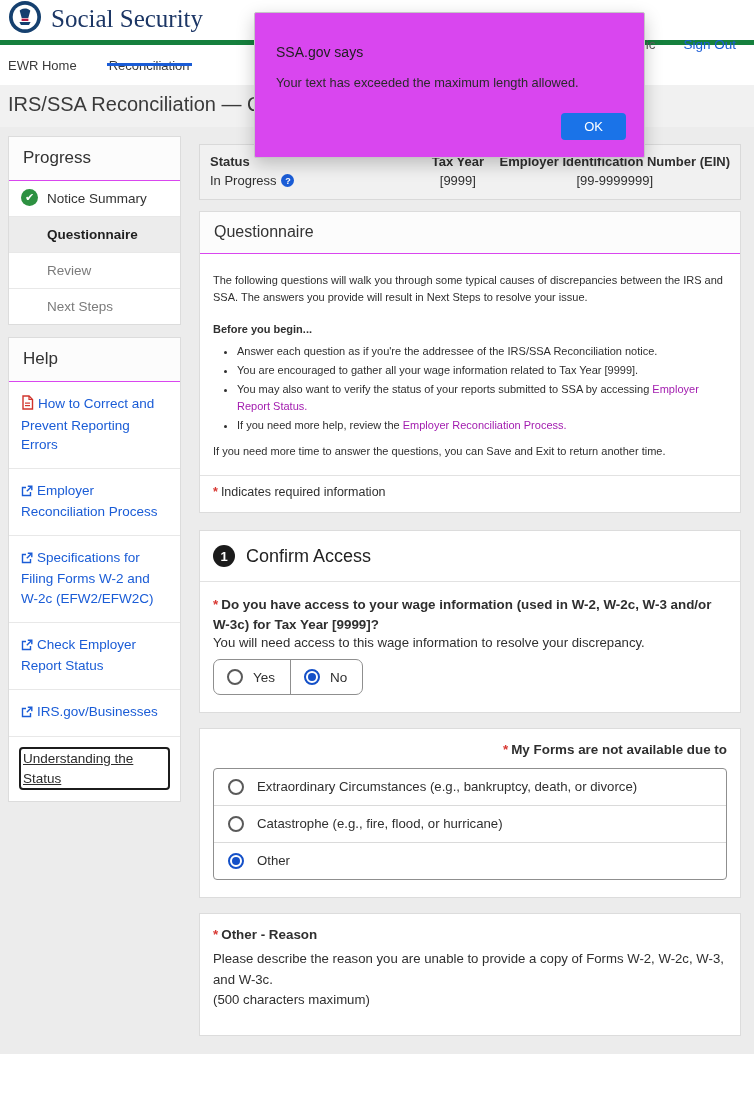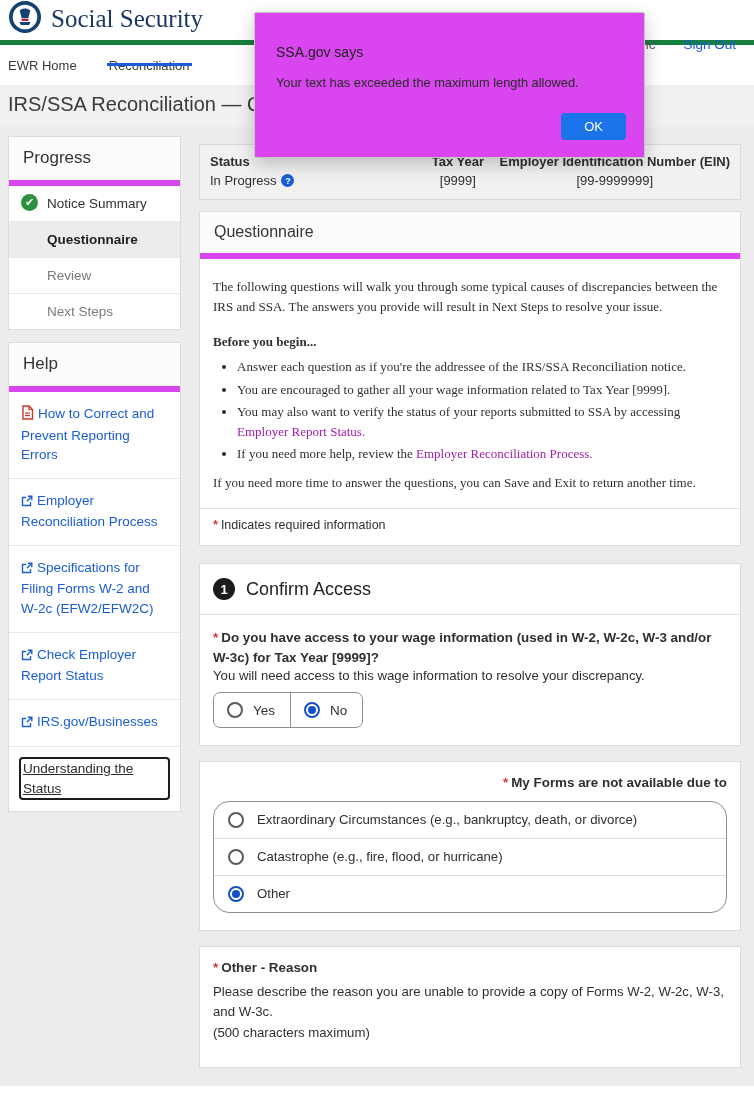--- a/index.html
+++ b/index.html
@@ -26,21 +26,21 @@
 
   
   .title-band { background:#f1f1f1; padding:8px 8px 11px; font-size:20px; color:#3a3a3a; }
 
   
   .content { background:#ececec; padding:9px 13px 3px 8px; display:flex; gap:18px; align-items:flex-start; }
   .card { background:#fff; border:1px solid #dcdcdc; }
 
   
   aside { width:173px; flex:none; }
-  .card-header { padding:11px 14px 12px; font-size:17px; color:#333; border-bottom:6px solid #d946ef; background:#fcfcfc; }
+  .card-header { padding:11px 14px 12px; font-size:17px; color:#333; border-bottom:1px solid #d946ef; background:#fcfcfc; }
   .progress-card { margin-bottom:12px; }
   .p-item { position:relative; padding:10px 8px 10px 38px; font-size:13.5px; border-bottom:1px solid #e8e8e8; color:#333; cursor:pointer; }
   .p-item:last-child { border-bottom:none; }
   .p-item.active { background:#ececec; font-weight:bold; color:#1f1f1f; }
   .p-item.future { color:#7b7b7b; }
   .check-badge { position:absolute; left:12px; top:8px; width:17px; height:17px; border-radius:50%; background:#2d9141; color:#fff; font-size:11px; display:flex; align-items:center; justify-content:center; }
   .help-item { padding:12px 12px 13px; border-bottom:1px solid #e8e8e8; font-size:13.5px; line-height:1.45; }
   .help-item:last-child { border-bottom:none; }
   .help-link { color:#1a5cd6; cursor:pointer; }
   .icon-gap { margin-right:4px; vertical-align:-2px; }
@@ -54,21 +54,21 @@
   .st-col .st-h { font-weight:bold; }
   .st-col .st-v { margin-top:4px; display:flex; align-items:center; gap:5px; }
   .st-c1 { width:42%; }
   .st-c2 { width:17%; text-align:center; }
   .st-c2 .st-v { justify-content:center; }
   .st-c3 { flex:1; text-align:center; white-space:nowrap; }
   .st-c3 .st-v { justify-content:center; }
   .info-badge { width:13px; height:13px; border-radius:50%; background:#1a5cd6; color:#fff; font-size:9px; font-weight:bold; display:inline-flex; align-items:center; justify-content:center; }
 
   .q-card { margin-bottom:17px; }
-  .q-body { padding:12px 13px 2px; font-size:13px; line-height:1.55;font-family:Liberation Serif, serif; }
+  .q-body { padding:12px 13px 2px; font-size:11px; line-height:1.55; }
   .q-body p { margin:6px 0 15px; }
   .before-heading { font-weight:bold; margin:0 0 5px; }
   .q-body ul { margin:0 0 8px 24px; padding:0; }
   .q-body li { margin:2px 0; }
   .blue-link { color:#a21caf; cursor:pointer; }
   .time-note { margin:9px 0 13px; }
   .required-row { border-top:1px solid #e2e2e2; padding:9px 13px 13px; font-size:12.5px; }
   .asterisk { color:#d83933; font-weight:bold; margin-right:3px; }
 
   .section-card { margin-bottom:15px; }
@@ -80,21 +80,21 @@
 
   .yn-control { display:inline-flex; border:1px solid #8f8f8f; border-radius:7px; overflow:hidden; background:#fff; }
   .yn-opt { display:flex; align-items:center; gap:10px; padding:9px 15px 9px 13px; font-size:13.5px; cursor:pointer; }
   .yn-opt + .yn-opt { border-left:1px solid #8f8f8f; }
 
   .radio { width:16px; height:16px; border:2px solid #5a5a5a; border-radius:50%; background:#fff; position:relative; flex:none; }
   .radio.sel { border-color:#1450c8; }
   .radio.sel::after { content:""; position:absolute; inset:2px; background:#1450c8; border-radius:50%; }
 
   .group-label { margin-bottom:8px; }
-  .opt-list { border:1px solid #8f8f8f; border-radius:16px; overflow:hidden; background:#fff; }
+  .opt-list { border:1px solid #8f8f8f; border-radius:4px; overflow:hidden; background:#fff; }
   .opt-row { display:flex; align-items:center; gap:13px; padding:10px 14px; border-bottom:1px solid #dadada; font-size:13.2px; cursor:pointer; }
   .opt-row:last-child { border-bottom:none; }
 
   .other-desc { margin:5px 0 10px; font-size:13.2px; line-height:1.55; }
 
   
   .dialog {
     position:absolute; left:254px; top:12px; width:391px; height:146px; z-index:50;
     background:#d946ef; border:1px solid #c6c6c6; border-radius:2px;
     box-shadow:0 6px 18px rgba(0,0,0,.22);

